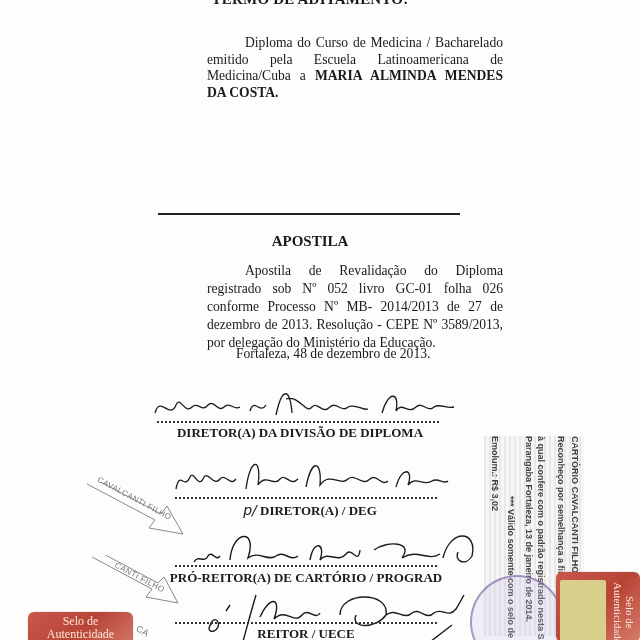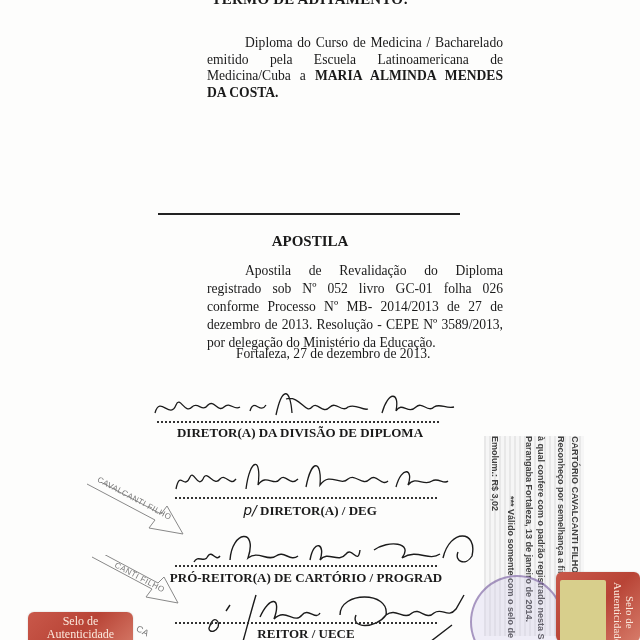--- a/index.html
+++ b/index.html
@@ -94,21 +94,21 @@
     <span class="indent"></span>
   </div>
 
   <div class="rule"></div>
 
   <div class="apostila-title">APOSTILA</div>
 
   <div class="para" id="p3">
     <span class="indent"></span><span>Apostila de Revalidação do Diploma registrado sob Nº 052 livro GC-01 folha 026 conforme Processo Nº MB- 2014/2013 de 27 de dezembro de 2013. Resolução - CEPE Nº 3589/2013, por delegação do Ministério da Educação.</span>
   </div>
-  <div class="date-line">Fortaleza, 27 de dezembro de 2013.</div>
+  <div class="date-line">Fortaleza, 48 de dezembro de 2013.</div>
 
   <div class="signature" style="left:150px; top:385px;">
     <svg width="310" height="40" viewBox="0 0 310 40">
       <path d="M5,28 C10,10 20,35 26,20 C30,10 35,30 42,22 C48,16 52,28 58,20 C64,14 68,28 74,22 C80,16 84,26 90,22 M100,26 C104,12 110,30 116,20 M126,30 C132,2 140,2 142,28 M136,14 C150,10 156,30 162,22 C168,16 172,30 180,22 C186,16 192,28 198,22 C206,18 212,26 218,24 M232,28 C238,6 250,6 246,26 C252,16 258,30 266,22 C272,16 278,28 284,22 C290,18 296,24 304,22" fill="none" stroke="#1b1b1b" stroke-width="1.3"></path>
     </svg>
   </div>
   <div class="sig-line" style="left:157px; top:421px; width:282px;"></div>
   <div class="sig-label" style="left:160px; top:425px; width:280px;">DIRETOR(A)  DA DIVISÃO DE DIPLOMA</div>
 
   <div class="signature" style="left:170px; top:455px;">

